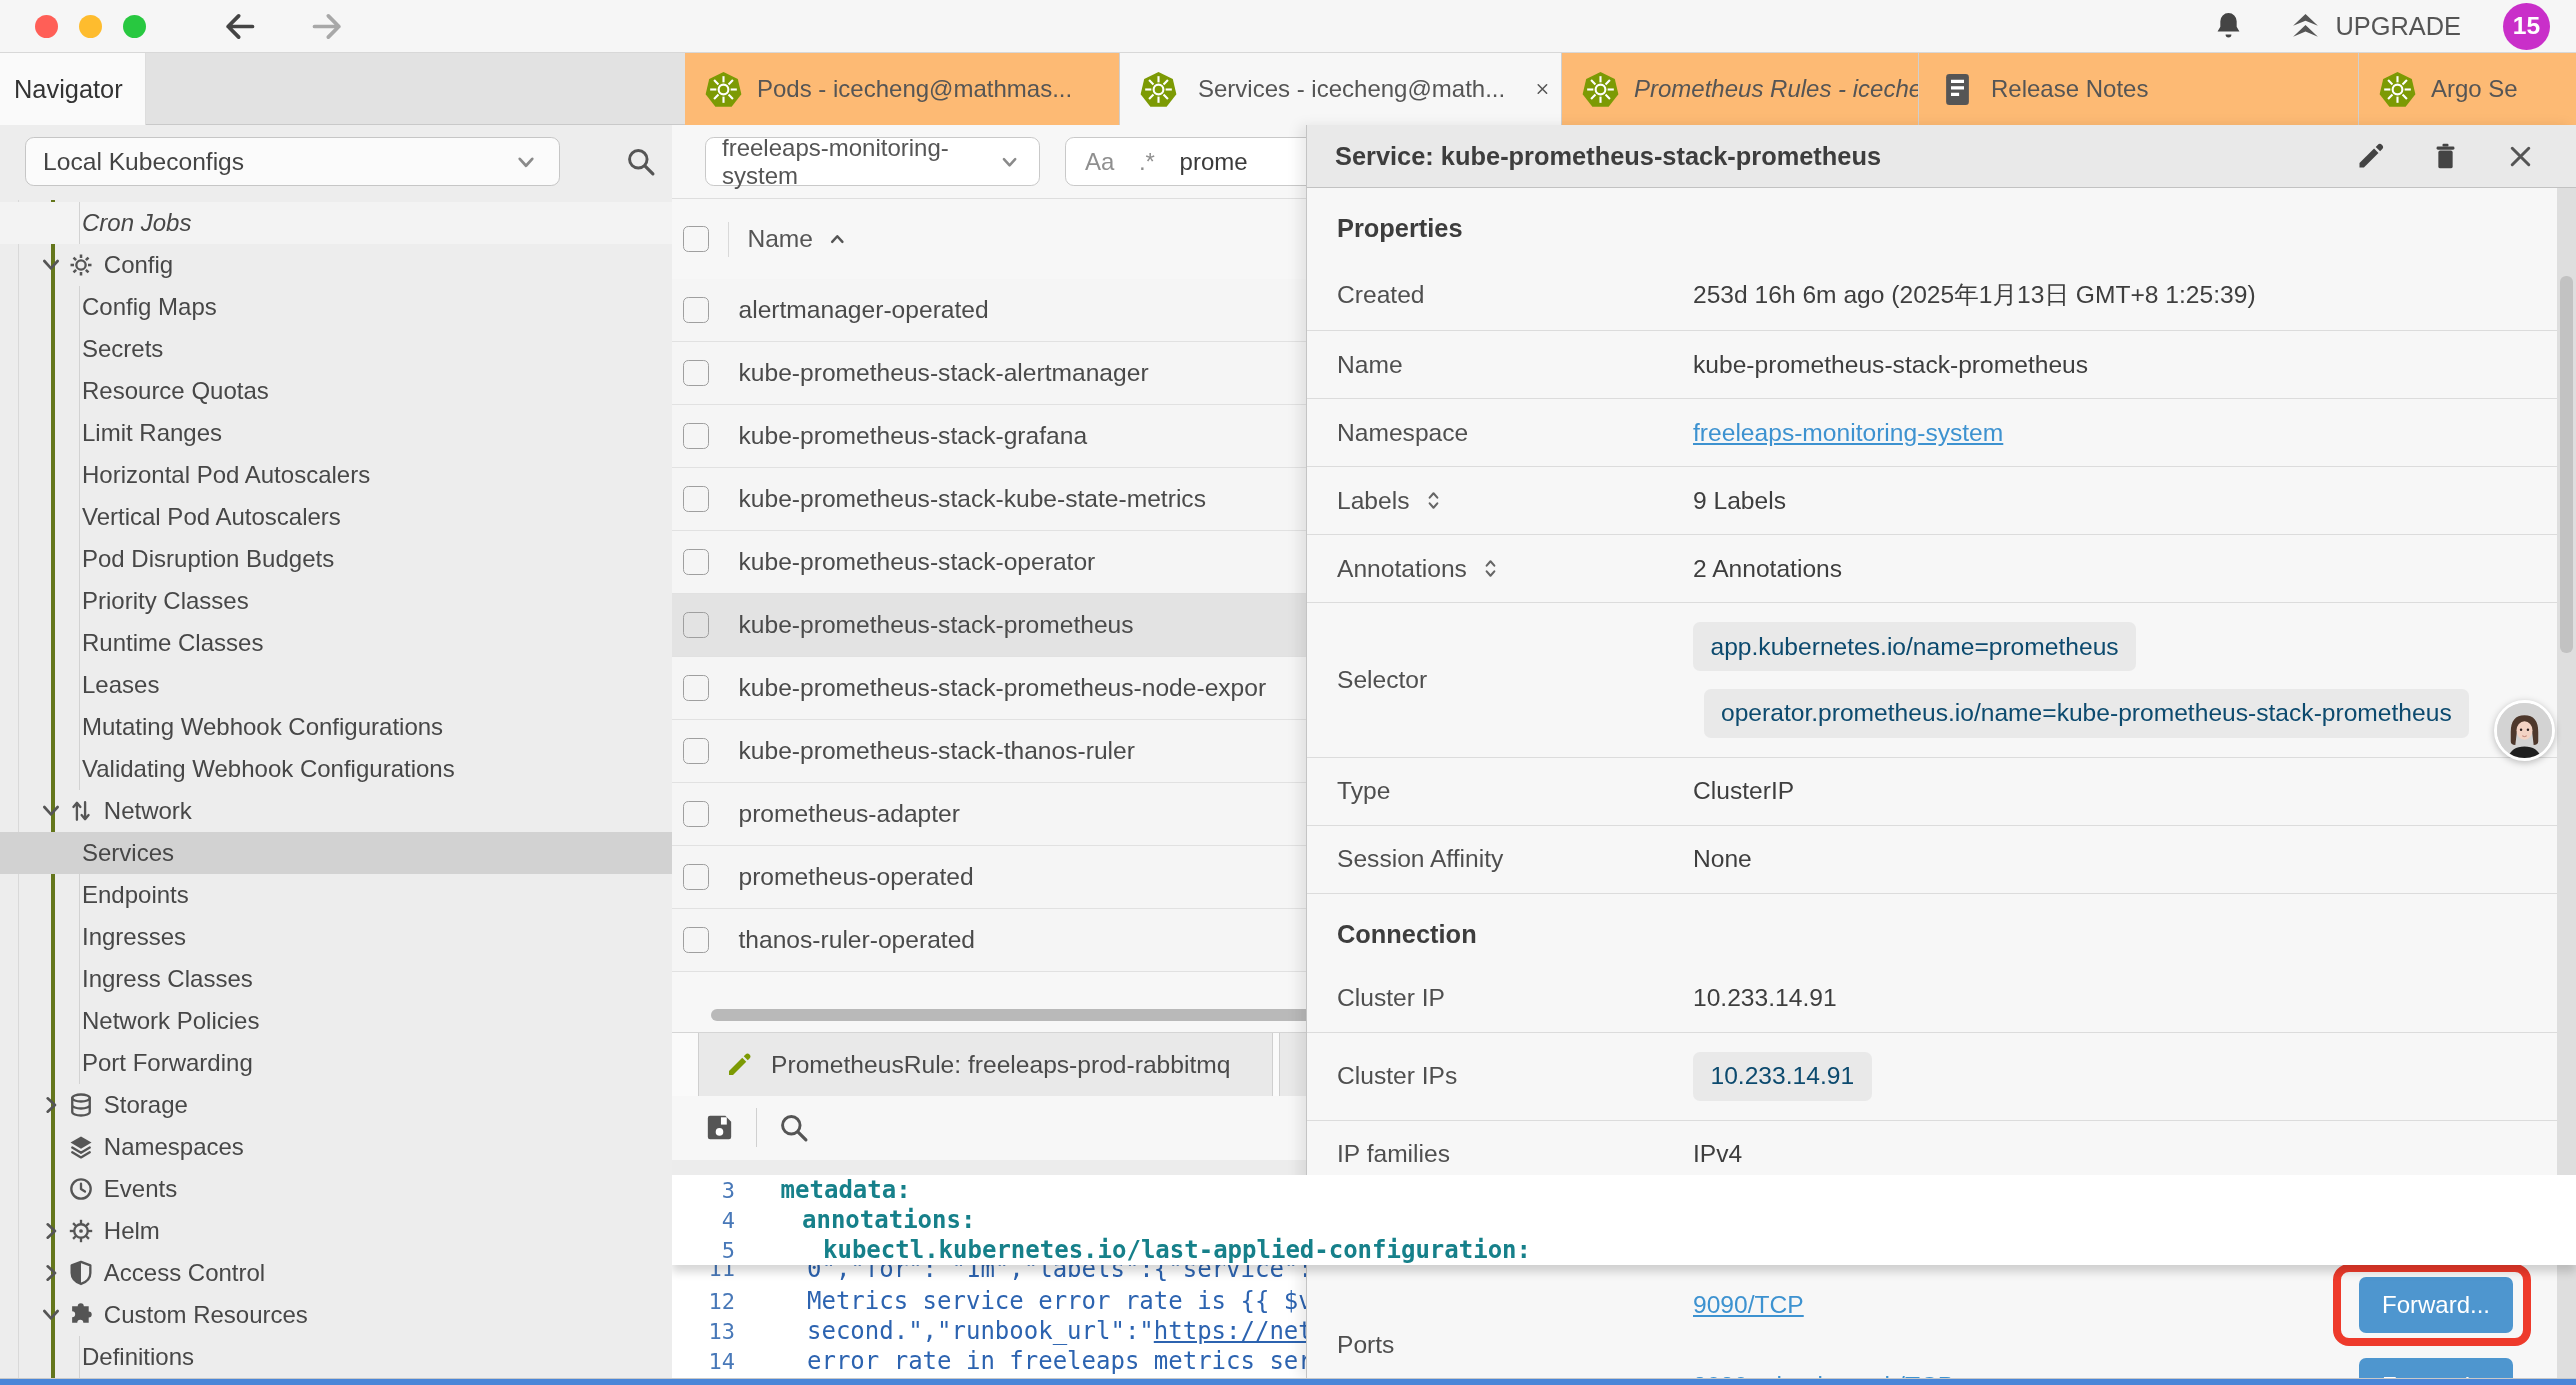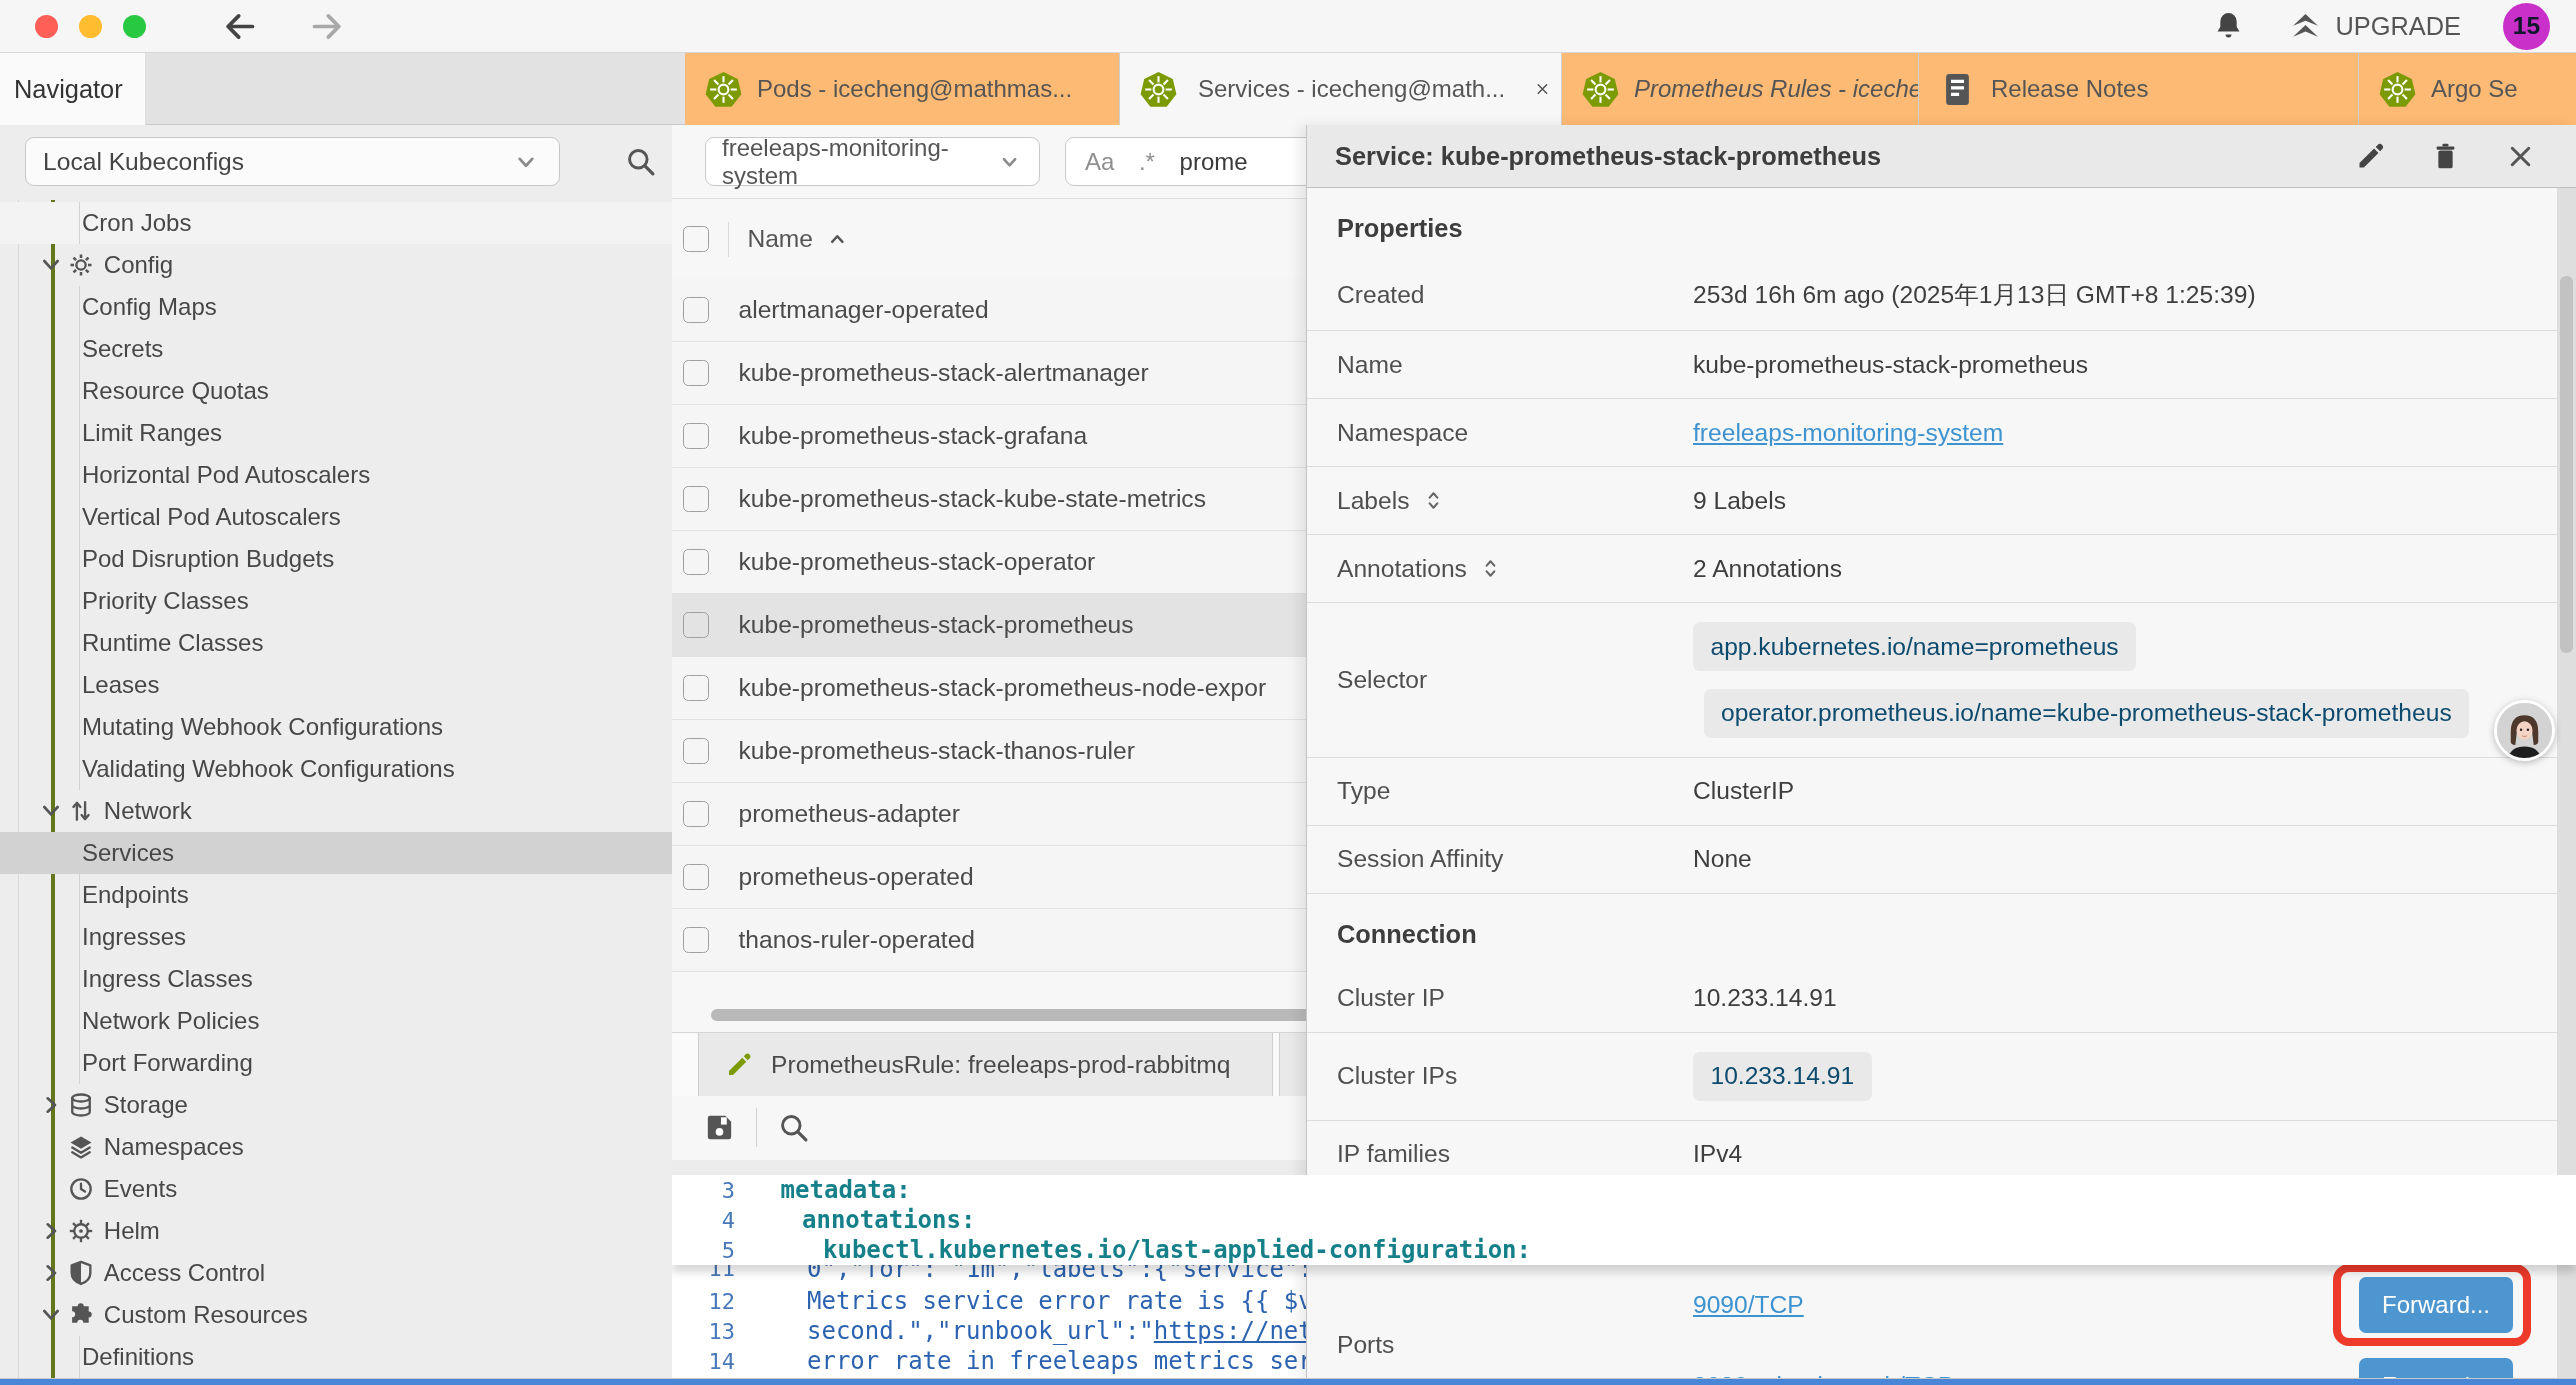--- a/index.html
+++ b/index.html
@@ -8,21 +8,21 @@
 
   
   .topbar { position:absolute; left:0; top:0; right:0; height:53px; background:#f6f6f6; border-bottom:0.9px solid #d8d8d8; display:flex; align-items:center; }
   .lights { display:flex; gap:21px; margin-left:35px; }
   .light { width:23px; height:23px; border-radius:50%; }
   .navarrows { display:flex; gap:49px; margin-left:74px; }
   .navarrows svg { width:39px; height:39px; }
   .topbar-right { margin-left:auto; display:flex; align-items:center; gap:42px; padding-right:26px; }
   .upgrade { display:flex; align-items:center; gap:12.3px; color:#555; font-size:25.4px; }
   .upgrade svg, .bell svg { width:35px; height:35px; }
-  .count-badge { width:47px; height:47px; border-radius:50%; background:var(--badge-magenta); color:#0f172a; font-size:24.6px; font-weight:bold; display:flex; align-items:center; justify-content:center; }
+  .count-badge { width:47px; height:47px; border-radius:50%; background:var(--badge-magenta); color:#ffffff; font-size:24.6px; font-weight:bold; display:flex; align-items:center; justify-content:center; }
 
   
   .tabstrip { position:absolute; left:0; top:53px; right:0; height:72px; background:#e2e2e2; border-bottom:0.9px solid #c9c9c9; }
   .nav-tab { position:absolute; left:0; top:0; width:146px; height:72px; background:#fafafa; display:flex; align-items:center; padding-left:14px; font-size:25.4px; color:#333; border-right:0.9px solid #ddd; }
   #tabs { position:absolute; left:685px; top:0; right:0; height:72px; display:flex; }
   .tab { height:72px; display:flex; align-items:center; gap:14px; padding:0 19px; background:#fdba74; border-right:0.9px solid #cfcfcf; font-size:24px; color:#555; overflow:hidden; white-space:nowrap; flex:0 0 auto; }
   .tab.active { background:#f7f7f7;gap:20px; }
   .tab.italic .tab-label { font-style:italic; }
   .tab svg { width:39px; height:39px; flex:0 0 auto; }
   .tab-close svg { width:26px; height:26px; margin-left:8.8px; }
@@ -37,21 +37,21 @@
   .accent-line { position:absolute; left:51px; top:75px; bottom:0; width:3.5px; background:#64761c; }
   .edge-line { position:absolute; left:17.5px; top:75px; bottom:0; width:0.9px; background:#d9d9d9; }
   .tree { position:absolute; left:0; top:77px; right:0; }
   .trow { position:relative; height:42px; display:flex; align-items:center; font-size:24px; color:#474747; white-space:nowrap; }
   .trow.child { padding-left:82px; }
   .trow.child::before { content:""; position:absolute; left:79px; top:0; bottom:0; width:0.9px; background:#d2d2d2; }
   .trow.group, .trow.item { padding-left:35px; }
   .trow .chev { width:32px; display:flex; align-items:center; } .trow .chev svg { width:23px; height:23px; }
   .trow .spacer { width:32px; }
   .trow.selected { background:#d2d2d2; }
-  .trow.hl { background:#f3f3f3; }
+  .trow.hl { background:#f3f3f3;font-style:italic; }
   .side-scroll { position:absolute; right:2.6px; top:292px; width:11.4px; height:680px; background:#c9c9c9; border-radius:6.1px; }
 
   
   .middle { position:absolute; left:672px; top:125px; right:0; bottom:7px; background:#f7f7f7; }
   .mid-toolbar { position:absolute; left:0; top:0; right:0; height:74px; border-bottom:0.9px solid #dedede; }
   .ns-select { position:absolute; left:33px; top:12.3px; width:335px; height:49px; border:0.9px solid #c9c9c9; border-radius:8.8px; background:#fff; display:flex; align-items:center; font-size:24px; color:#555; padding:0 16px; }
   .ns-select svg { margin-left:auto; width:28px; height:28px; }
   .search-field { position:absolute; left:393px; top:12.3px; width:561px; height:49px; border:0.9px solid #c9c9c9; border-radius:8.8px; background:#fff; display:flex; align-items:center; gap:24.6px; font-size:24px; padding:0 19px; }
   .tok { color:#8f8f8f; } .search-val { color:#3a3a3a; }
   .thead { position:absolute; left:0; top:74px; right:0; height:81px; border-bottom:0.9px solid #d9d9d9; display:flex; align-items:center; }

